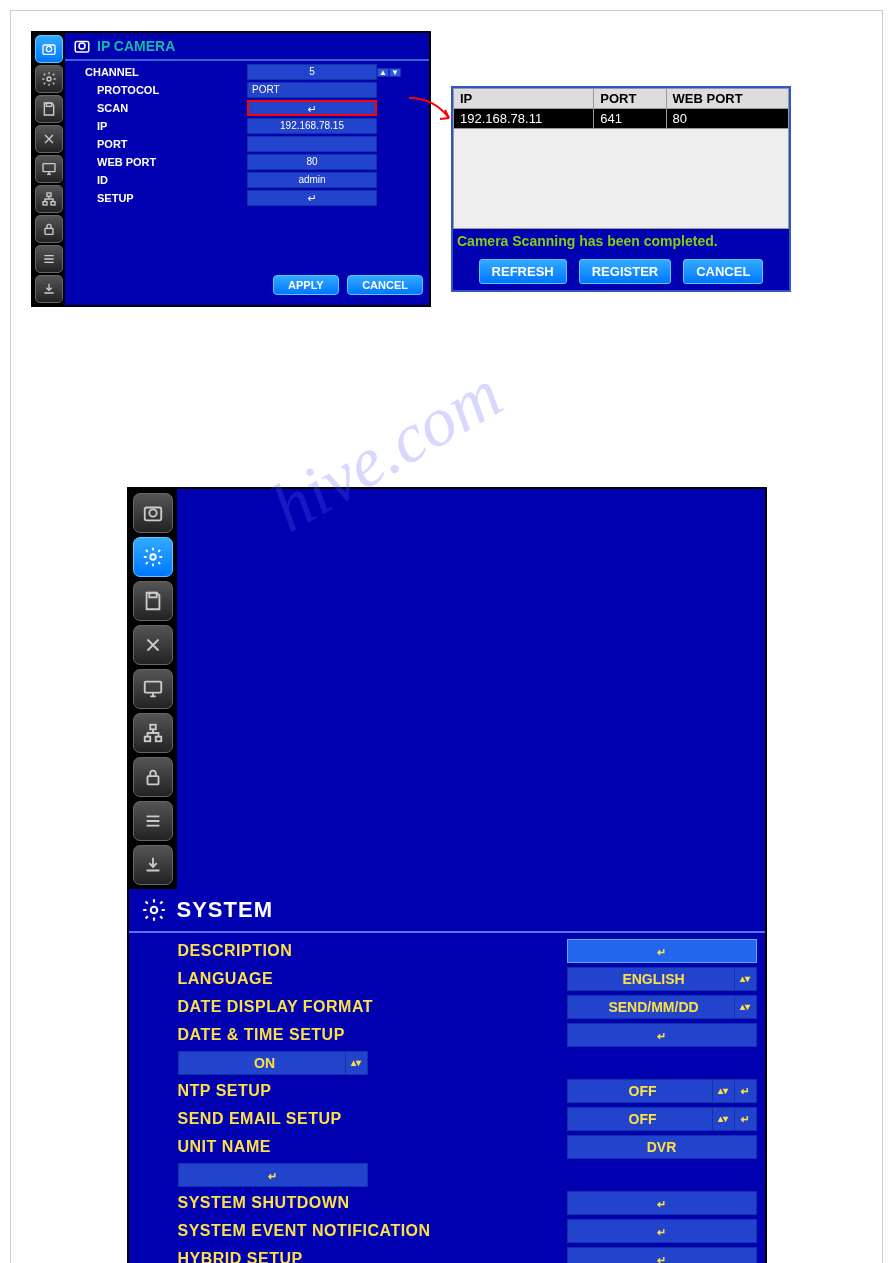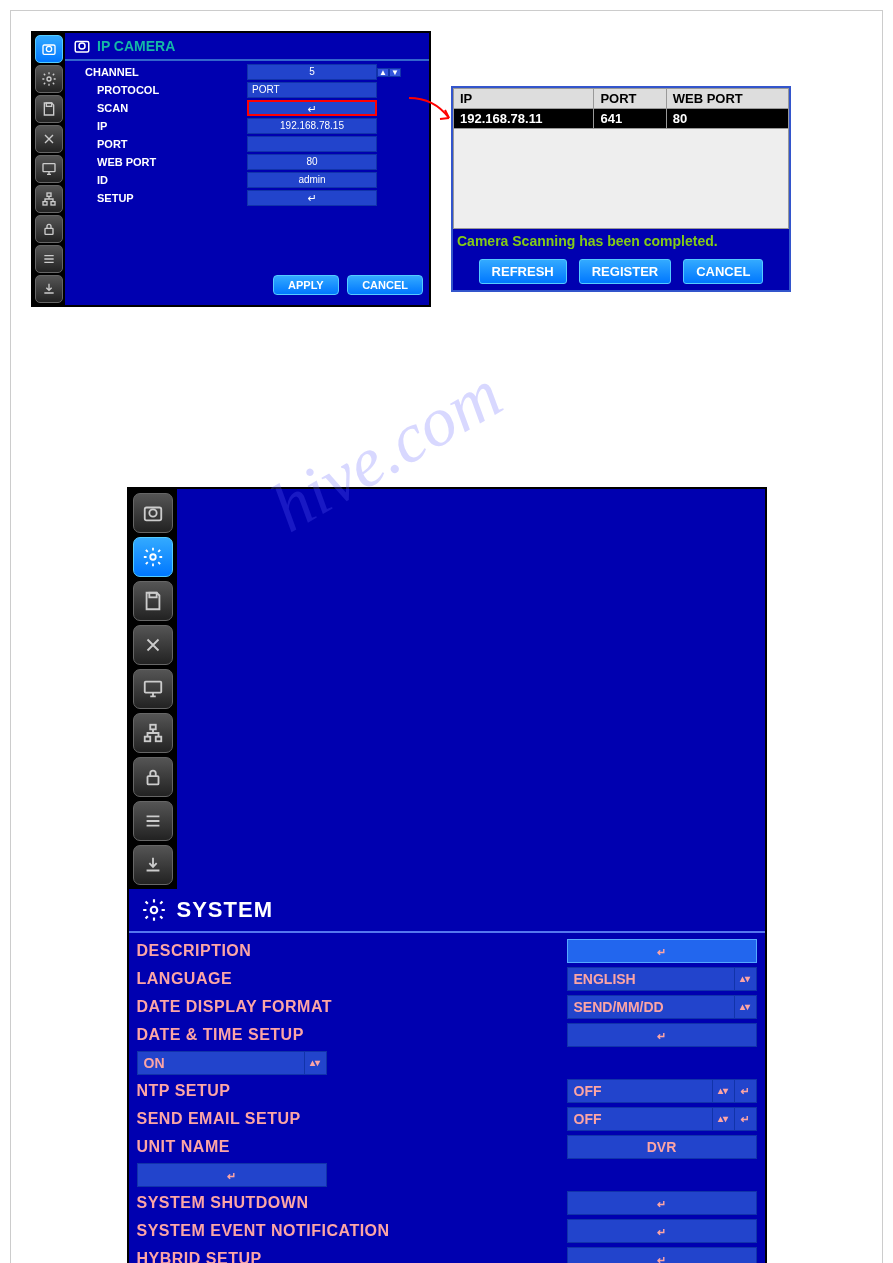--- a/index.html
+++ b/index.html
@@ -24,42 +24,42 @@
   .p1-val.highlight { border: 2px solid #ff0000; }
   .p1-stepper { display: flex; }
   .p1-stepper .up,.p1-stepper .dn { width: 12px; background: #3355dd; border: 1px solid #1133aa; text-align: center; font-size: 8px; line-height: 7px; }
   .p1-footer { background: #0000b0; padding: 6px; text-align: right; }
   .btn-sm { display: inline-block; background: linear-gradient(#3af,#07f); color: #fff; font-weight: bold; font-size: 11px; padding: 3px 14px; border-radius: 4px; border: 1px solid #5cf; margin-left: 4px; }
   .arrow-svg { position: absolute; top: 60px; right: -30px; }
 
   .popup { width: 340px; border: 2px solid #3355cc; background: #0000b0; margin-top: 55px; }
   .pop-table { width: 100%; border-collapse: collapse; background: #fff; }
   .pop-table th { background: #ddd; border: 1px solid #999; font-size: 13px; font-weight: bold; text-align: left; padding: 2px 6px; }
-  .pop-table td { border: 1px solid #999; font-size: 13px; padding: 2px 6px; font-weight: bold; }
+  .pop-table td { border: 1px solid #999; font-size: 13px; padding: 2px 6px; font-weight: normal; }
   .pop-table tr.sel td { background: #000; color: #fff; }
   .pop-body-pad { height: 100px; background: #eee; }
   .pop-status { color: #84cc16; font-weight: bold; font-size: 14px; padding: 4px; }
   .pop-footer { padding: 6px; display: flex; gap: 12px; justify-content: center; }
   .btn-pop { background: linear-gradient(#3af,#07f); color: #fff; font-weight: bold; font-size: 13px; padding: 4px 12px; border-radius: 3px; border: 1px solid #5cf; }
 
   .panel2 { width: 640px; background: #0000b0; border: 2px solid #000; margin: 180px auto 0; }
   .panel2-inner { display: flex; flex-direction: column; }
   .sidebar2 { width: 48px; background: #000; display: flex; flex-direction: column; gap: 4px; padding: 4px; }
   .side-icon2 { width: 40px; height: 40px; background: linear-gradient(#555,#222); border-radius: 7px; display: flex; align-items: center; justify-content: center; color: #ccc; border: 1px solid #666; }
   .side-icon2.active { background: linear-gradient(#3af,#07f); color: #fff; border-color: #5cf; }
   .side-icon2 svg { width: 22px; height: 22px; }
   .p2-main { flex: 1; }
   .p2-header { color: #fff; font-weight: bold; font-size: 22px; padding: 8px 12px; border-bottom: 2px solid #5577ee; display: flex; align-items: center; gap: 10px; letter-spacing: 1px; }
   .p2-header svg { width: 26px; height: 26px; }
   .p2-rows { padding: 4px 0; }
-  .p2-row { display: flex; align-items: center; color: #fca5a5; font-size: 16px; font-weight: bold; height: 28px; padding: 0 8px; }
+  .p2-row { display: flex; align-items: center; color: #fde047; font-size: 16px; font-weight: bold; height: 28px; padding: 0 8px; margin-left: 41px; }
   .p2-label { flex: 1; letter-spacing: 0.5px; }
   .p2-val { width: 190px; background: #2244cc; border: 1px solid #1133aa; text-align: center; height: 24px; line-height: 22px; font-size: 14px; font-weight: bold; position: relative; display: flex; }
   .p2-val.hl { background: #2266ee; border-color: #55aaff; }
-  .p2-val-main { flex: 1; text-align: left; padding-left: 6px; }
+  .p2-val-main { flex: 1; text-align: center; padding-left: 6px; }
   .p2-val-center { flex: 1; }
   .p2-step { width: 22px; border-left: 1px solid #1133aa; display: flex; align-items: center; justify-content: center; font-size: 10px; }
   .p2-enter { width: 22px; border-left: 1px solid #1133aa; display: flex; align-items: center; justify-content: center; font-size: 10px; }
   .p2-footer { padding: 10px; text-align: right; }
   .btn-lg { display: inline-block; background: linear-gradient(#3af,#07f); color: #fff; font-weight: bold; font-size: 17px; padding: 4px 26px; border-radius: 5px; border: 1px solid #5cf; margin-left: 8px; letter-spacing: 1px; }
   .hr-bottom { margin-top: 40px; border: none; border-top: 1px solid #bbb; }
   .enter-glyph::before { content: "↵"; font-size: 11px; }
 </style>
 </head>
 <body>

